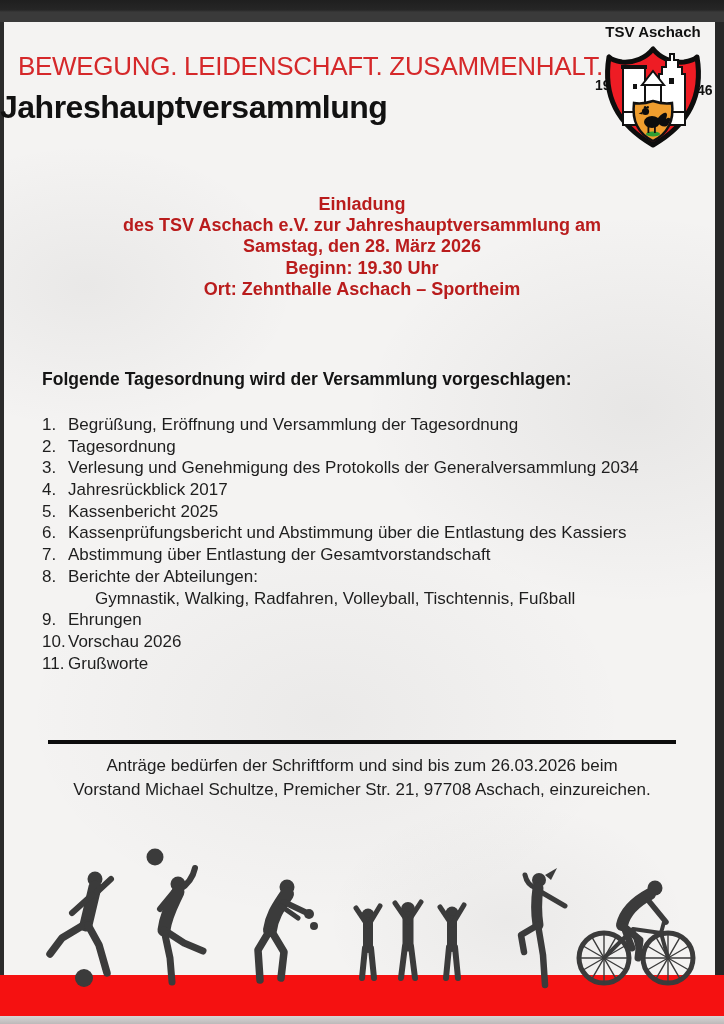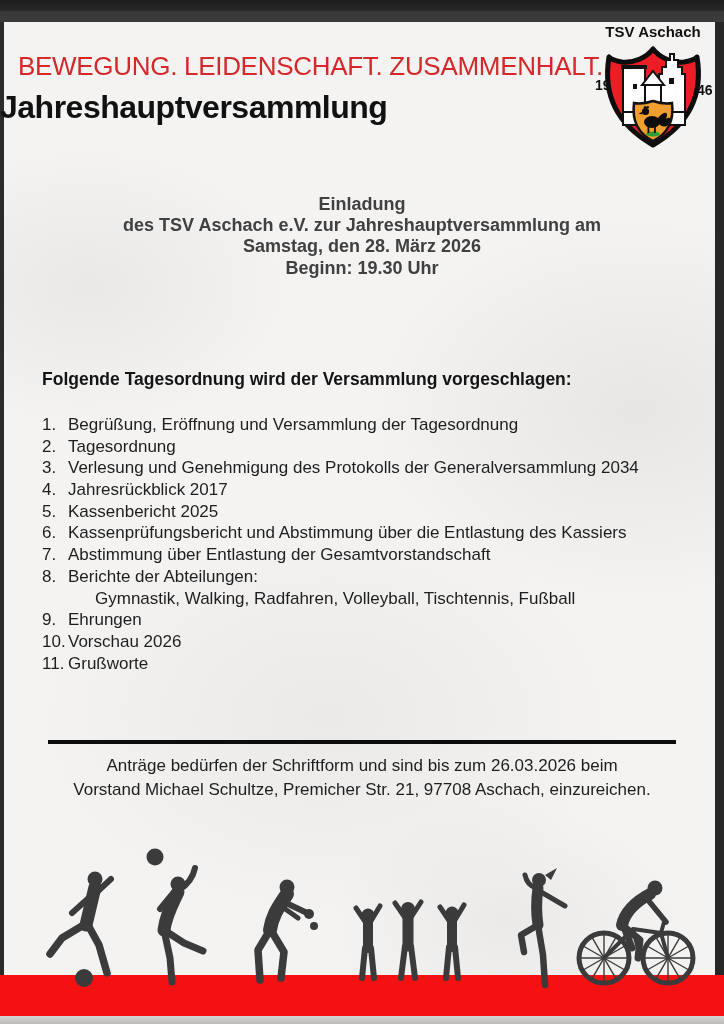--- a/index.html
+++ b/index.html
@@ -20,21 +20,21 @@
   .edge-right{position:absolute;right:0;top:0;width:9px;height:1024px;background:#272727;z-index:0;}
 
   .motto{position:absolute;left:18px;top:51px;font-size:26px;font-weight:500;
     letter-spacing:-0.3px;color:var(--accent-red,#d5282a);white-space:nowrap;}
   .main-title{position:absolute;left:0;top:89px;width:585px;text-align:left;
     font-size:32px;font-weight:bold;letter-spacing:-0.5px;color:#111;}
 
   .logo{position:absolute;left:588px;top:22px;width:130px;height:140px;}
 
   .invitation{position:absolute;left:0;right:0;top:194px;text-align:center;
-    font-size:18px;font-weight:bold;line-height:21.2px;color:#404040;}
+    font-size:18px;font-weight:bold;line-height:21.2px;color:#b91c1c;}
 
   .agenda-heading{position:absolute;left:42px;top:369px;font-size:17.5px;font-weight:bold;color:#141414;}
 
   .agenda-list{position:absolute;left:42px;top:415px;width:650px;font-size:17px;color:#1e1e1e;}
   .agenda-list .row{display:flex;height:21.7px;align-items:baseline;}
   .agenda-list .num{width:26px;flex:0 0 26px;}
   .agenda-list .sub{padding-left:53px;height:21.7px;}
 
   .divider{position:absolute;left:48px;top:740px;width:628px;height:4px;background:#0c0c0c;}
 
@@ -89,20 +89,21 @@
       </g>
     </g>
   </g>
 </svg>
 
 <div class="invitation">
   <div>Einladung</div>
   <div>des TSV Aschach e.V. zur Jahreshauptversammlung am</div>
   <div>Samstag, den 28. März 2026</div>
   <div>Beginn: 19.30 Uhr</div>
+  <div>Ort: Zehnthalle Aschach – Sportheim</div>
 </div>
 
 <div class="agenda-heading">Folgende Tagesordnung wird der Versammlung vorgeschlagen:</div>
 
 <div class="agenda-list">
   <div class="row">
       <span class="num">1.</span>
       <span>Begrüßung, Eröffnung und Versammlung der Tagesordnung</span>
     </div>
   <div class="row">

